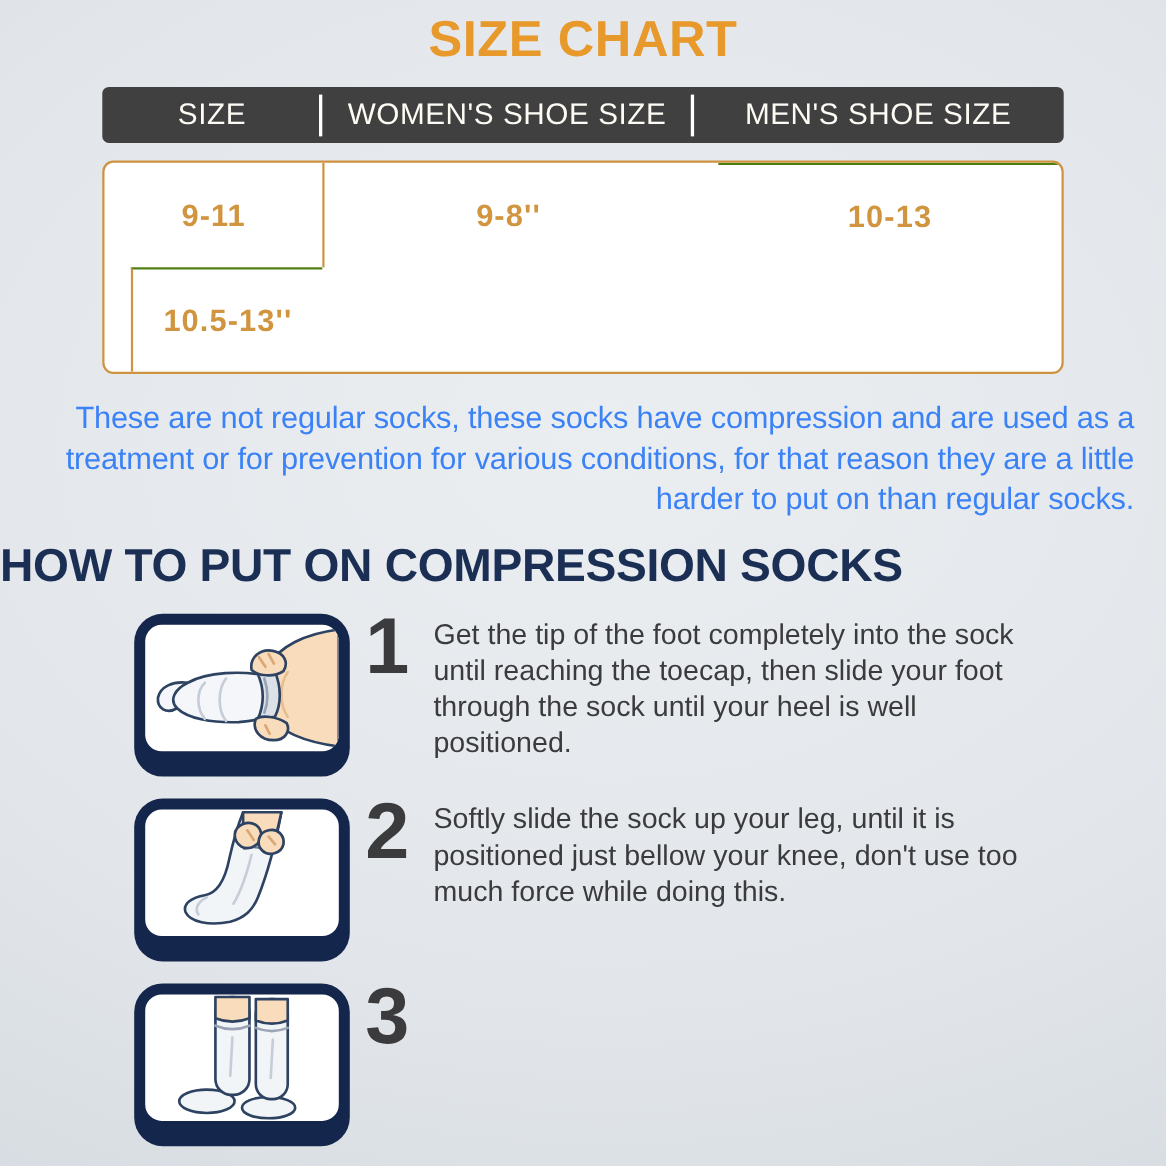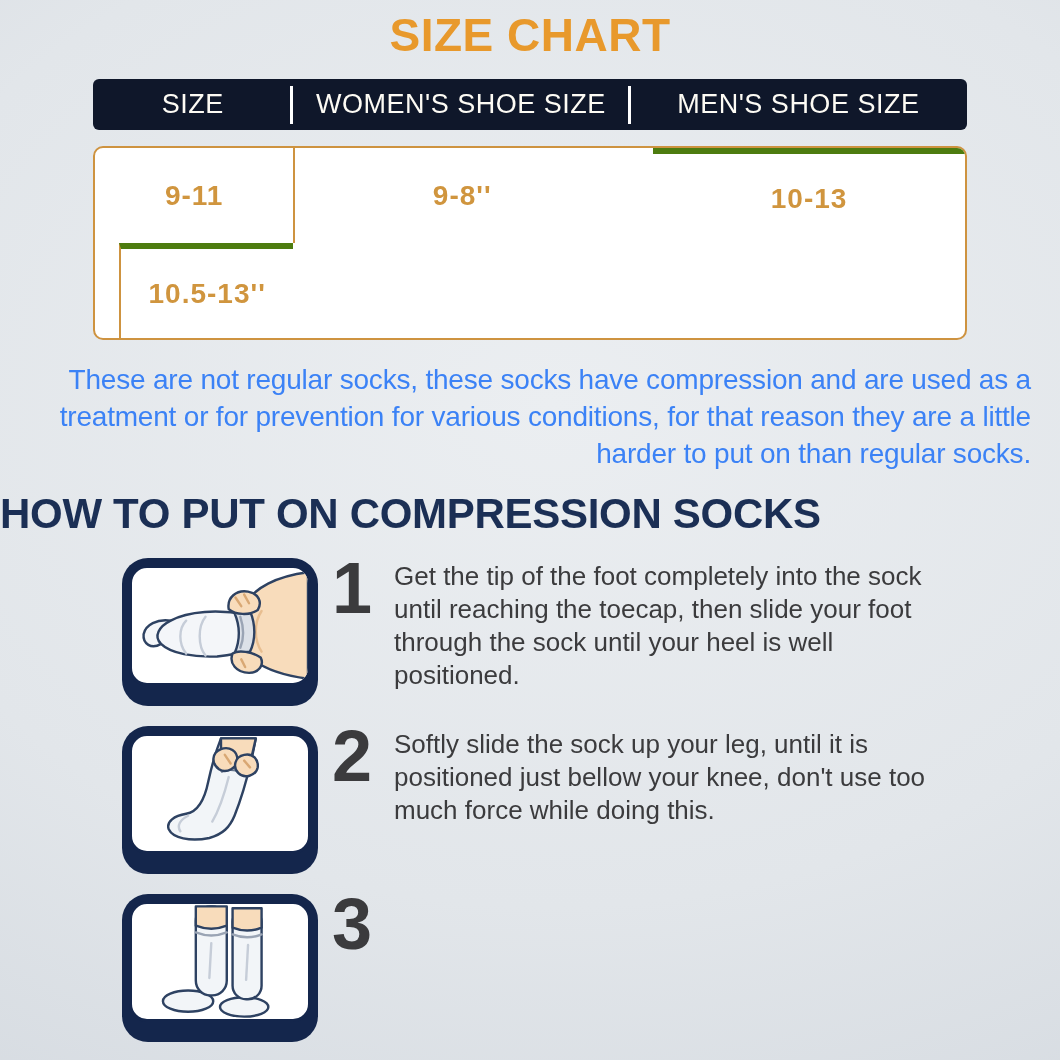--- a/index.html
+++ b/index.html
@@ -21,21 +21,21 @@
     font-weight: 800;
     letter-spacing: 0.5px;
     color: #E8992C;
   }
 
   
   .thead {
     width: 874px;
     height: 51px;
     margin: 17px auto 0;
-    background: #0f172a;
+    background: #404040;
     border-radius: 6px;
     display: grid;
     grid-template-columns: 22.8% 38.6% 38.6%;
     align-items: center;
   }
   .th {
     position: relative;
     text-align: center;
     color: #FDFBF4;
     font-size: 27px;
@@ -71,21 +71,21 @@
     display: flex;
     align-items: center;
     justify-content: center;
     font-size: 28px;
     font-weight: 700;
     letter-spacing: 1px;
     color: #D0953E;
     border-left: 2px solid #CE9340;
   }
   .td.c0 { border-left: none; }
-  .td.r1 { border-top: 6px solid #4d7c0f; margin-left: 24px; }
+  .td.r1 { border-top: 2px solid #4d7c0f; margin-left: 24px; }
 
   
   .desc {
     width: 1002px;
     margin: 22px auto 0;
     text-align: right;
     font-size: 28px;
     line-height: 1.32;
     letter-spacing: -0.2px;
     color: #3b82f6;

